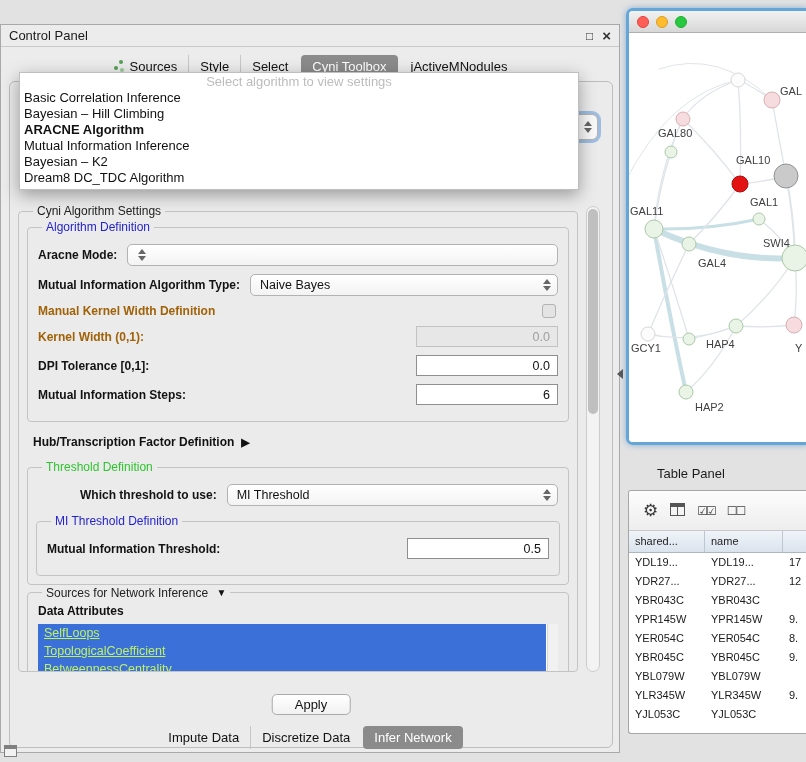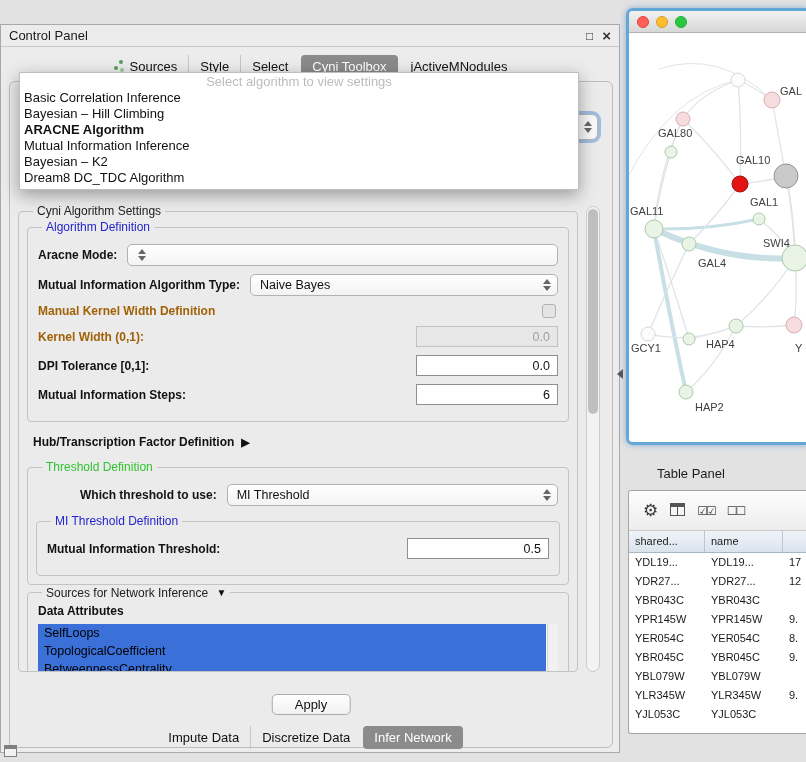--- a/index.html
+++ b/index.html
@@ -75,22 +75,22 @@
   .thr-fs { margin: 0 2px 0 4px; }
   .row.indent { padding-left: 42px; }
   .mi-fs { margin: 6px 0 2px 0; }
 
   .src-fs { margin: 10px 2px 0 4px; position: relative; padding: 2px 6px 0; }
   .src-legend span { vertical-align: middle; }
   .collapse-icon { font-size: 10px; margin-left: 5px; color: #111; }
   .attr-label { font-size: 12px; font-weight: bold; margin: 2px 0 6px 2px; color: #111; }
   .attr-list { position: relative; height: 72px; overflow: hidden; background: #fff;
                margin: 0 2px; padding-right: 12px; }
-  .attr-item { background: #3a70d8; color: #000000; font-size: 12.5px; height: 18px;
-               line-height: 18px; padding: 0 6px; }
+  .attr-item { background: #3a70d8; color: #bef264; font-size: 12.5px; height: 18px;
+               line-height: 18px; padding: 0 6px; text-decoration: underline; }
   .list-vscroll { position: absolute; right: 0; top: 0; width: 11px; bottom: 0;
                   background: #f1f1f1; border-left: 1px solid #d6d6d6; }
 
   .apply-btn { position: absolute; left: 50%; transform: translateX(-50%); top: 612px; height: 21px;
                padding: 0 22px; font-size: 13px; background: linear-gradient(#ffffff, #f1f1f1);
                border: 1px solid #ababab; border-radius: 5px; color: #111;
                font-family: "Liberation Sans", sans-serif; }
   .bottom-tabs { position: absolute; left: 0; right: 0; top: 644px; }
 
   .algo-popup { position: absolute; left: 18px; top: 47px; width: 560px; background: #fff;

